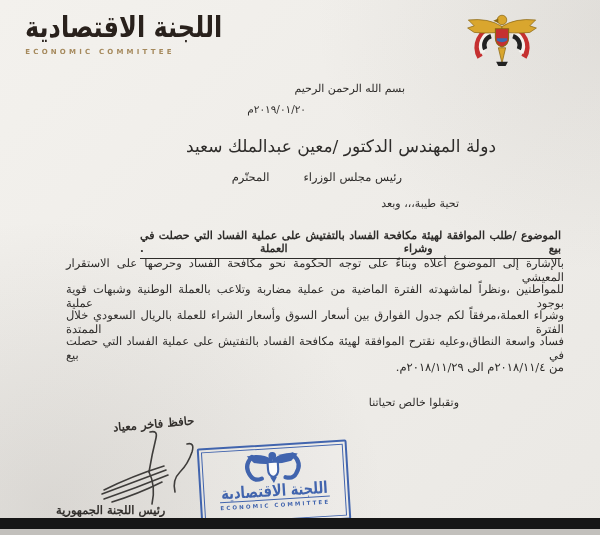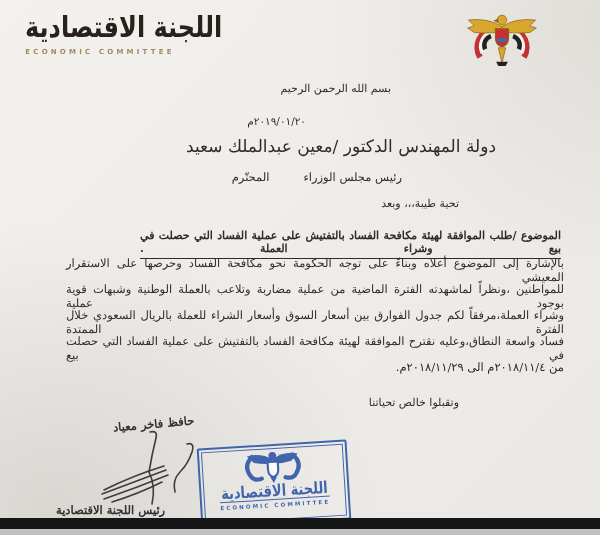--- a/index.html
+++ b/index.html
@@ -14,22 +14,22 @@
   .ar{direction:rtl;unicode-bidi:plaintext;color:#2e2c2a;}
   
   .logo{position:absolute;left:25px;top:10px;width:150px;text-align:center;}
   .logo-ar{font-family:"DejaVu Sans","Liberation Sans",sans-serif;font-weight:900;
            font-size:24px;line-height:1.2;color:#29211c;transform:scaleY(1.22);
            transform-origin:top center;letter-spacing:-1px;white-space:nowrap;}
   .logo-en{margin-top:9px;font-family:"DejaVu Sans","Liberation Sans",sans-serif;
            font-size:7px;font-weight:bold;letter-spacing:3.2px;color:#a5895c;white-space:nowrap;}
   .emblem{position:absolute;left:458px;top:9px;}
   
-  .basmala{position:absolute;right:251px;top:82px;font-size:11px;white-space:nowrap;}
-  .date{position:absolute;right:336px;top:103px;font-size:10.5px;white-space:nowrap;margin-top:12px;}
+  .basmala{position:absolute;right:237px;top:82px;font-size:11px;white-space:nowrap;}
+  .date{position:absolute;right:336px;top:103px;font-size:10.5px;white-space:nowrap;}
   .addr1{position:absolute;right:146px;top:136px;font-size:17px;white-space:nowrap;}
   .addr2{position:absolute;right:240px;top:170px;font-size:11.5px;white-space:nowrap;margin-left:41px;}
   .addr2 .gap{display:inline-block;width:34px;}
   .greet{position:absolute;right:183px;top:197px;font-size:11px;white-space:nowrap;}
   .subject{position:absolute;left:140px;top:229px;width:421px;font-size:11px;font-weight:bold;
            text-align:justify;text-align-last:justify;border-bottom:1.2px solid #2e2c2a;
            padding-bottom:3px;}
   .body-lines{position:absolute;left:66px;top:256px;width:498px;font-size:11.5px;}
   .body-lines .bl{height:26px;text-align:justify;text-align-last:justify;}
   .body-lines .bl.short{text-align:left;text-align-last:right;padding-left:267px;
@@ -121,21 +121,21 @@
         <path d="M12 62 Q40 48 72 38"></path>
         <path d="M10 66 Q42 54 74 42"></path>
         <path d="M12 71 Q44 60 76 47"></path>
         <path d="M20 74 Q46 66 70 54"></path>
         <path d="M57 44 Q64 58 60 76"></path>
       </g>
     </svg>
   </div>
 
   <div class="ar sig-title1">مستشار رئيس الجمهورية</div>
-  <div class="ar sig-title2">رئيس اللجنة الاقتصادية</div>
+  <div class="ar sig-title2">رئيس اللجنة الجمهورية</div>
 
   <div class="stamp">
     <div class="stamp-inner">
       <svg width="72" height="34" viewBox="0 0 80 40">
         <g stroke="#2b53a7" fill="none" stroke-linecap="round">
           <path d="M16 8 Q5 18 13 30 Q17 37 26 34" stroke-width="5"></path>
           <path d="M64 8 Q75 18 67 30 Q63 37 54 34" stroke-width="5"></path>
         </g>
         <path d="M40 12 Q26 3 10 7 L18 15 Q30 18 40 17 Z" fill="#2b53a7"></path>
         <path d="M40 12 Q54 3 70 7 L62 15 Q50 18 40 17 Z" fill="#2b53a7"></path>

